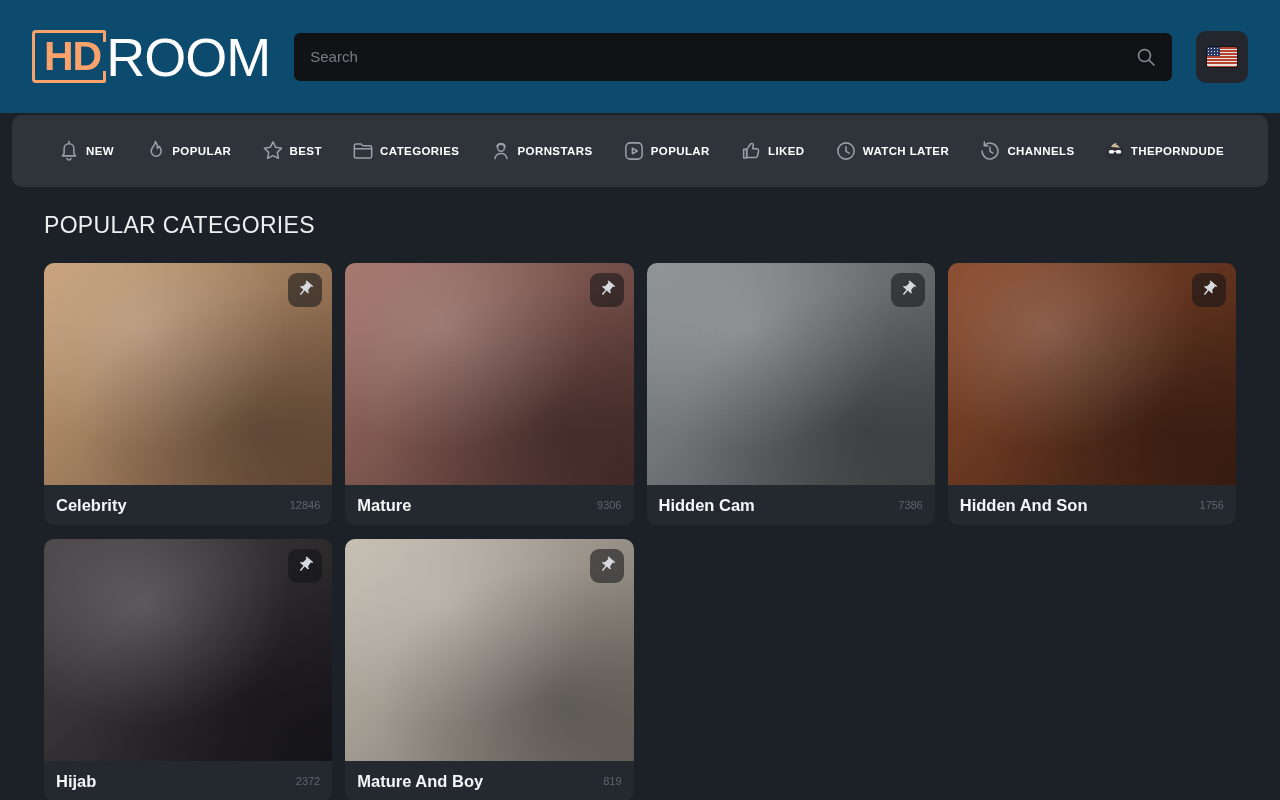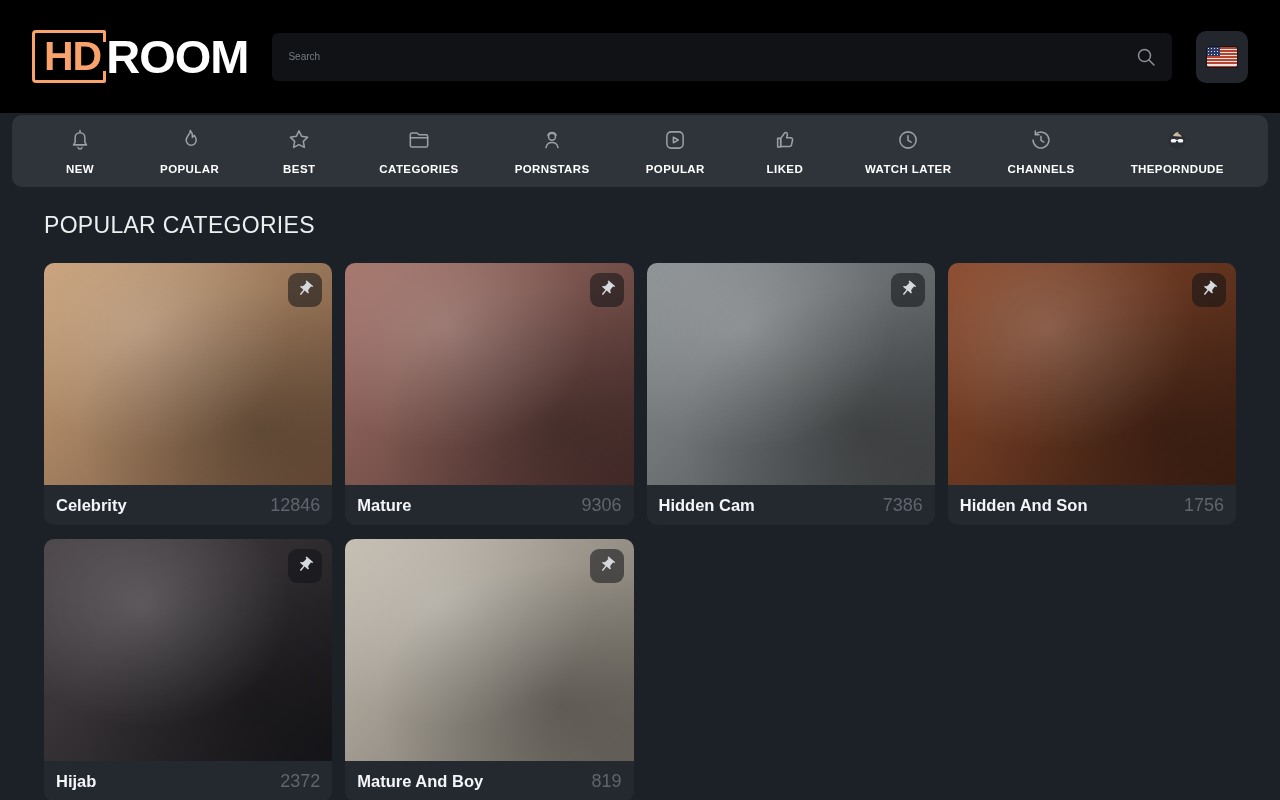--- a/index.html
+++ b/index.html
@@ -6,45 +6,45 @@
   * { box-sizing: border-box; }
   html, body { margin: 0; padding: 0; }
   body {
     width: 1280px; height: 800px; overflow: hidden;
     background: #1c2127;
     font-family: "Liberation Sans", sans-serif;
   }
 
   
   .header {
-    height: 113px; background: #000000;
+    height: 113px; background: #0c4a6e;
     display: flex; align-items: center;
     padding: 0 32px;
   }
   .logo { display: flex; align-items: center; cursor: pointer; flex: 0 0 auto; }
   .logo-frame {
     position: relative;
     border: 3px solid #f9a26c; border-right: none;
     border-radius: 4px 0 0 4px;
     padding: 3px 2px 3px 9px;
   }
   .logo-frame::before, .logo-frame::after {
     content: ""; position: absolute; right: -3px; width: 3px; height: 12px;
     background: #f9a26c;
   }
   .logo-frame::before { top: -3px; border-radius: 0 2px 0 0; }
   .logo-frame::after  { bottom: -3px; border-radius: 0 0 2px 0; }
   .logo-hd   { color: #f9a26c; font-size: 41px; font-weight: 800; letter-spacing: -1px; line-height: 1; }
-  .logo-room { color: #ffffff; font-size: 47px; font-weight: 700; letter-spacing: -1px; line-height: 1; margin-left: 3px; }
+  .logo-room { color: #ffffff; font-size: 54px; font-weight: 400; letter-spacing: -1px; line-height: 1; margin-left: 3px; }
 
   .search-wrap { flex: 1 1 auto; position: relative; margin: 0 24px; height: 48px; }
   .search-input {
     width: 100%; height: 100%;
     background: #101216; border: none; border-radius: 6px;
-    color: #e4e6e9; font-size: 10px; font-family: "Liberation Sans", sans-serif;
+    color: #e4e6e9; font-size: 15px; font-family: "Liberation Sans", sans-serif;
     padding: 0 48px 0 16px; outline: none;
   }
   .search-input::placeholder { color: #787d84; }
   .search-icon-btn {
     position: absolute; right: 10px; top: 8px;
     width: 32px; height: 32px; border: none; background: transparent;
     color: #8b9097; cursor: pointer; padding: 4px;
   }
 
   .flag-btn {
@@ -65,22 +65,22 @@
   }
 
   
   .nav {
     margin: 2px 12px 0; height: 72px;
     background: #2f343b; border-radius: 10px;
     display: flex; justify-content: space-between; align-items: center;
     padding: 0 44px;
   }
   .nav-item {
-    display: flex; flex-direction: column; align-items: center;
-    gap: 10px; cursor: pointer; min-width: 48px;
+    display: flex; flex-direction: row; align-items: center;
+    gap: 4px; cursor: pointer; min-width: 48px;
   }
   .nav-icon { height: 26px; color: #9aa0a7; display: flex; align-items: center; justify-content: center; }
   .nav-label {
     color: #ffffff; font-size: 11.5px; font-weight: 700; letter-spacing: .4px; white-space: nowrap;
   }
 
   
   .main { padding: 0 44px; }
   .page-title {
     color: #edeef0; font-size: 23px; font-weight: 500; letter-spacing: .3px;
@@ -102,21 +102,21 @@
     width: 34px; height: 34px; border: none; border-radius: 9px;
     background: rgba(16,18,22,.55);
     display: flex; align-items: center; justify-content: center; cursor: pointer;
   }
   .pin-btn svg { transform: rotate(40deg); }
   .card-footer {
     height: 40px; display: flex; align-items: center; justify-content: space-between;
     padding: 0 12px; background: #24282f;
   }
   .card-title { color: #f4f5f7; font-size: 16.5px; font-weight: 700; }
-  .card-count { color: #60656d; font-size: 18px; }
+  .card-count { color: #60656d; font-size: 11px; }
 </style>
 </head>
 <body>
 
 <header class="header">
   <a class="logo">
     <span class="logo-frame">
       <span class="logo-hd">HD</span>
     </span>
     <span class="logo-room">ROOM</span>

